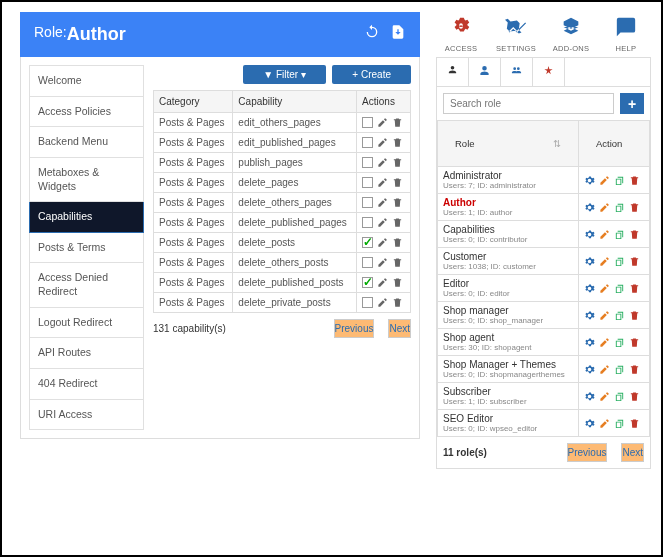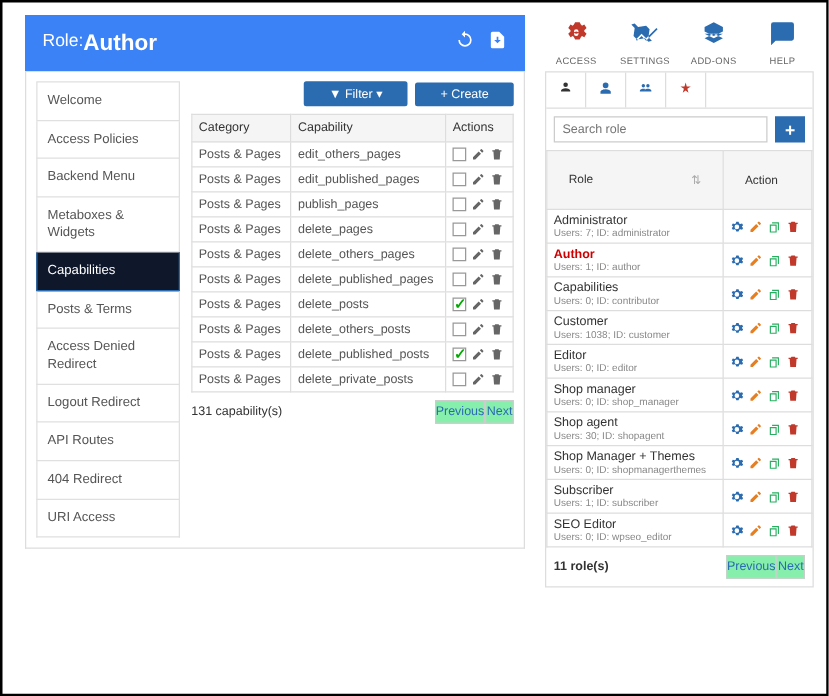--- a/index.html
+++ b/index.html
@@ -25,21 +25,21 @@
 table{width:100%;border-collapse:collapse;font-size:10px}
 th{background:#f5f5f5;border:1px solid #ddd;padding:5px;text-align:left;font-weight:400}
 td{border:1px solid #ddd;padding:4px 5px;color:#555}
 .act{display:flex;align-items:center;gap:4px}
 .act svg{width:11px;height:11px;cursor:pointer}
 .chk{width:11px;height:11px;border:1px solid #999;display:inline-block;background:#fff}
 .chk.on{background:#fff;position:relative}
 .chk.on::after{content:"✓";color:#0a0;font-weight:700;position:absolute;top:-3px;left:0;font-size:12px}
 .foot{display:flex;margin-top:6px;font-size:10px;align-items:center}
 .foot .sp{flex:1}
-.pbtn{border:1px solid #ccc;padding:3px 0;cursor:pointer;color:#2b6cb0;background:#86efac;margin-left:0}
+.pbtn{border:1px solid #ccc;padding:3px 0;cursor:pointer;color:#2b6cb0;background:#fdba74;margin-left:14px}
 .quick{display:flex;justify-content:space-between;padding:4px 2px}
 .qi{text-align:center;cursor:pointer;width:46px}
 .qi svg{width:22px;height:22px}
 .qi .lbl{font-size:7.5px;color:#666;margin-top:3px;letter-spacing:0.3px}
 .tabs{border:1px solid #ddd}
 .tabrow{border-bottom:1px solid #ddd;display:flex}
 .tab{padding:7px 10px;border-right:1px solid #ddd;cursor:pointer}
 .tab svg{width:11px;height:11px}
 .srow{display:flex;padding:6px}
 .srow input{flex:1;border:1px solid #ccc;padding:4px 6px;font-size:10px;color:#999}

